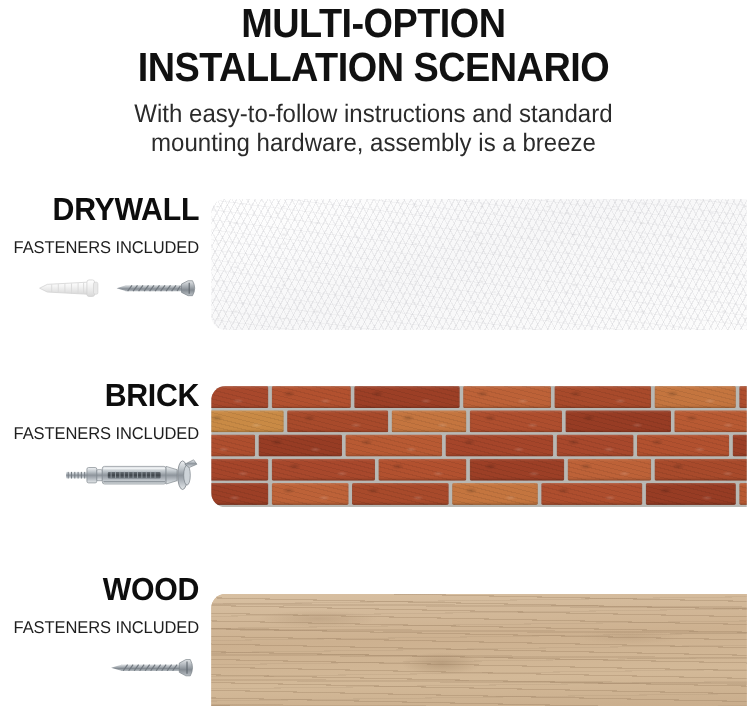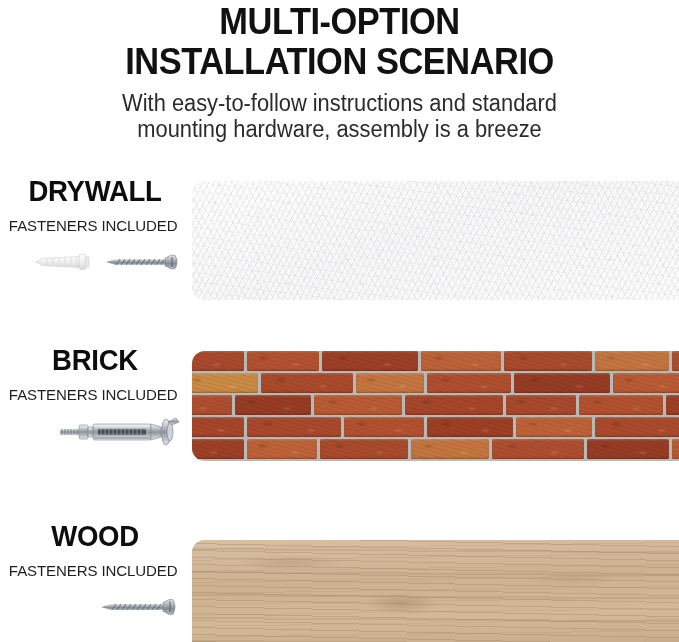--- a/index.html
+++ b/index.html
@@ -41,21 +41,21 @@
   
   .row { position:absolute; left:0; width:679px; }
   #row-drywall { top:175px; height:130px; }
   #row-brick   { top:344px; height:125px; }
   #row-wood    { top:520px; height:122px; }
 
   .label-block {
     position:absolute;
     left:0; top:0;
     width:181px;
-    text-align:center;
+    text-align:right;
   }
   .mat-name {
     font-size:29px;
     font-weight:bold;
     letter-spacing:-0.3px;
     color:#0d0d0d;
     transform:scaleX(0.95);
     transform-origin:right top;
     white-space:nowrap;
   }

